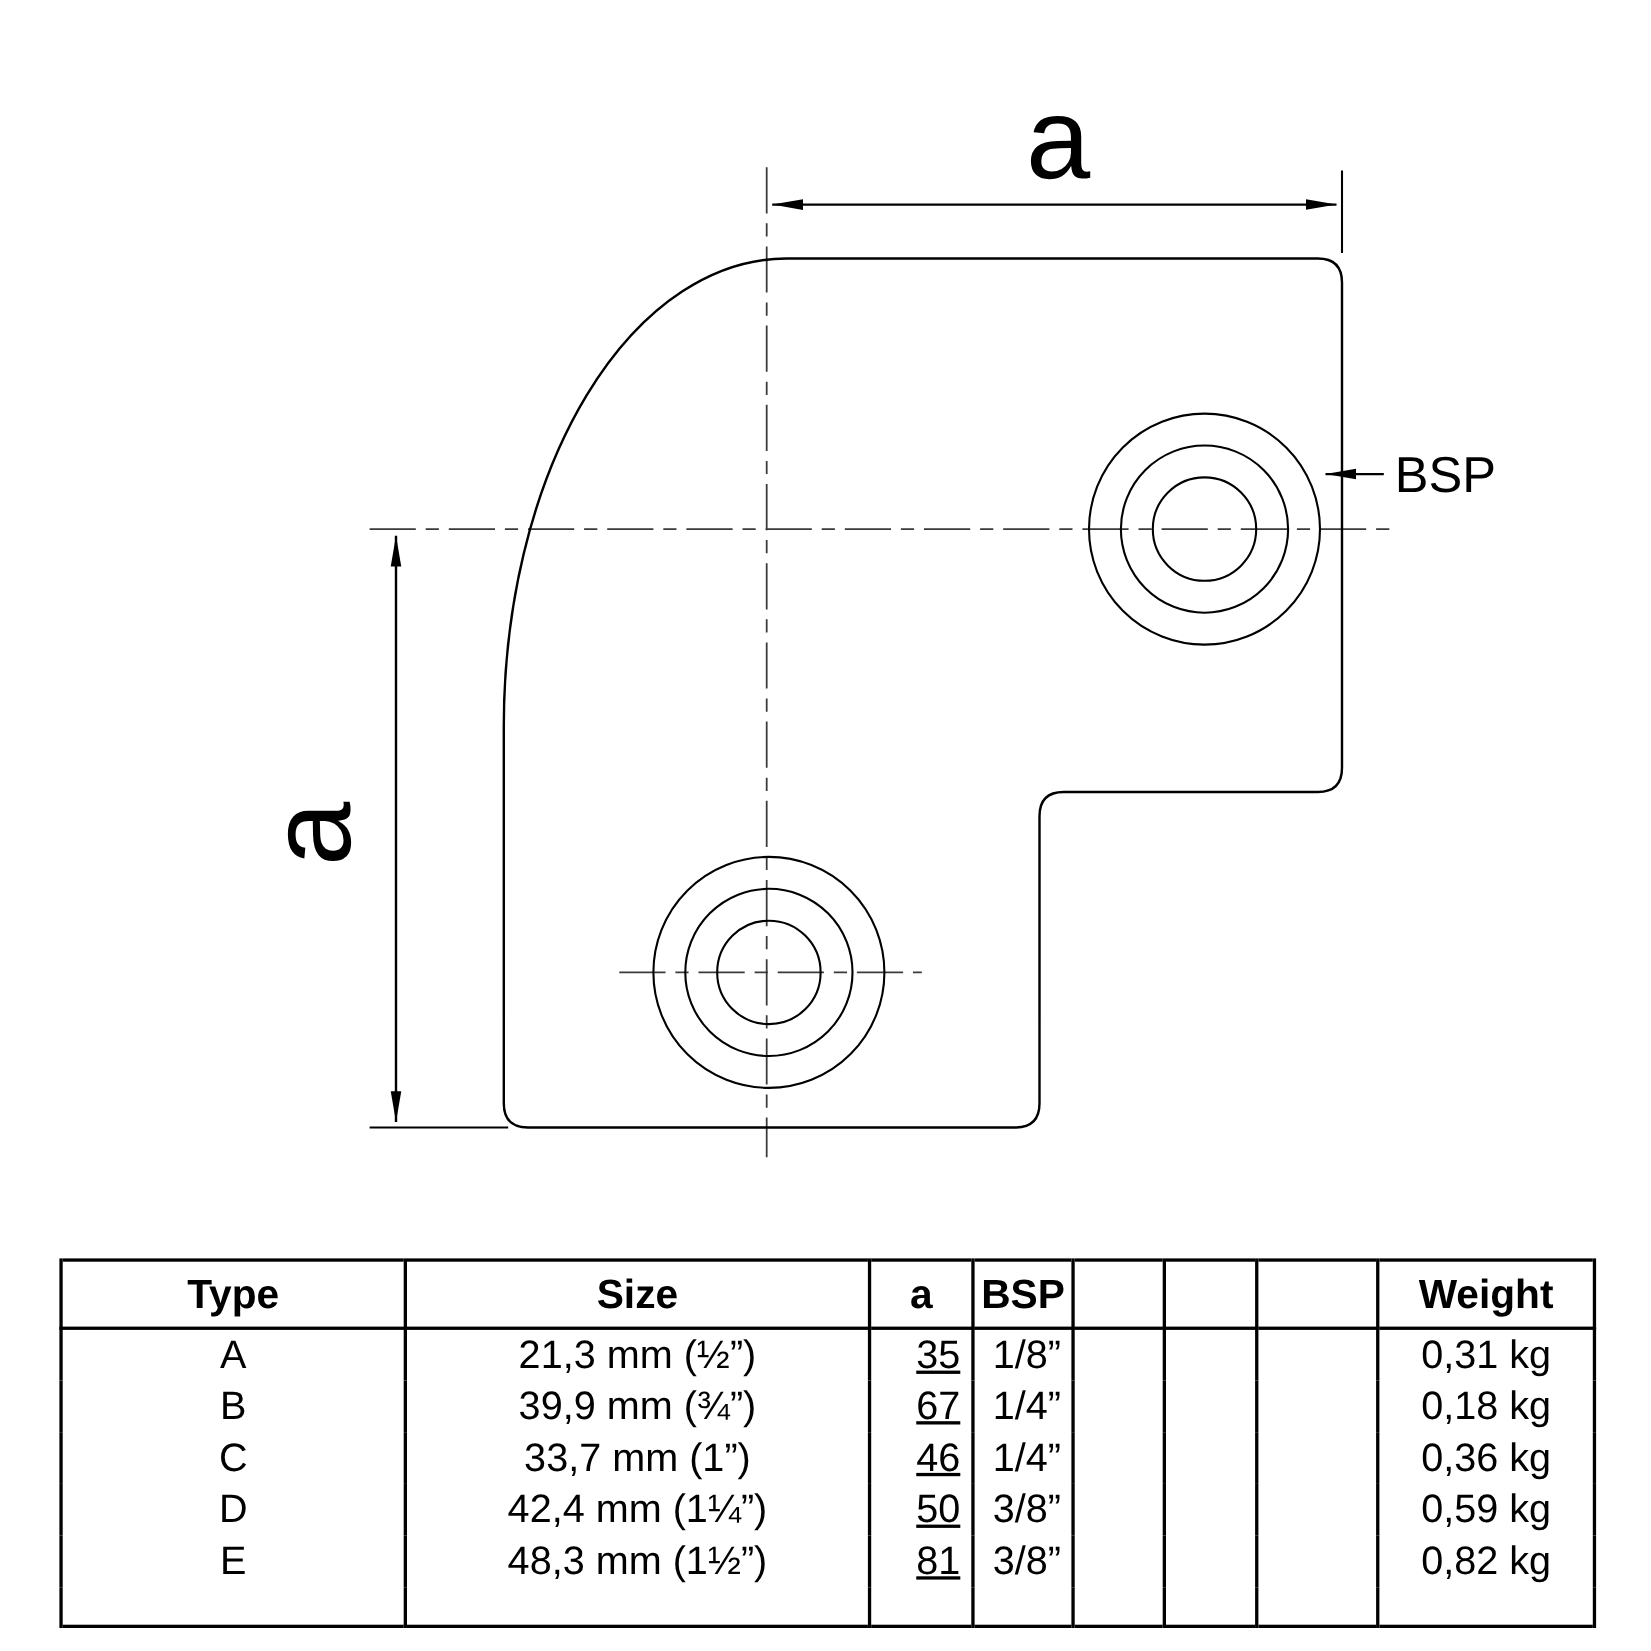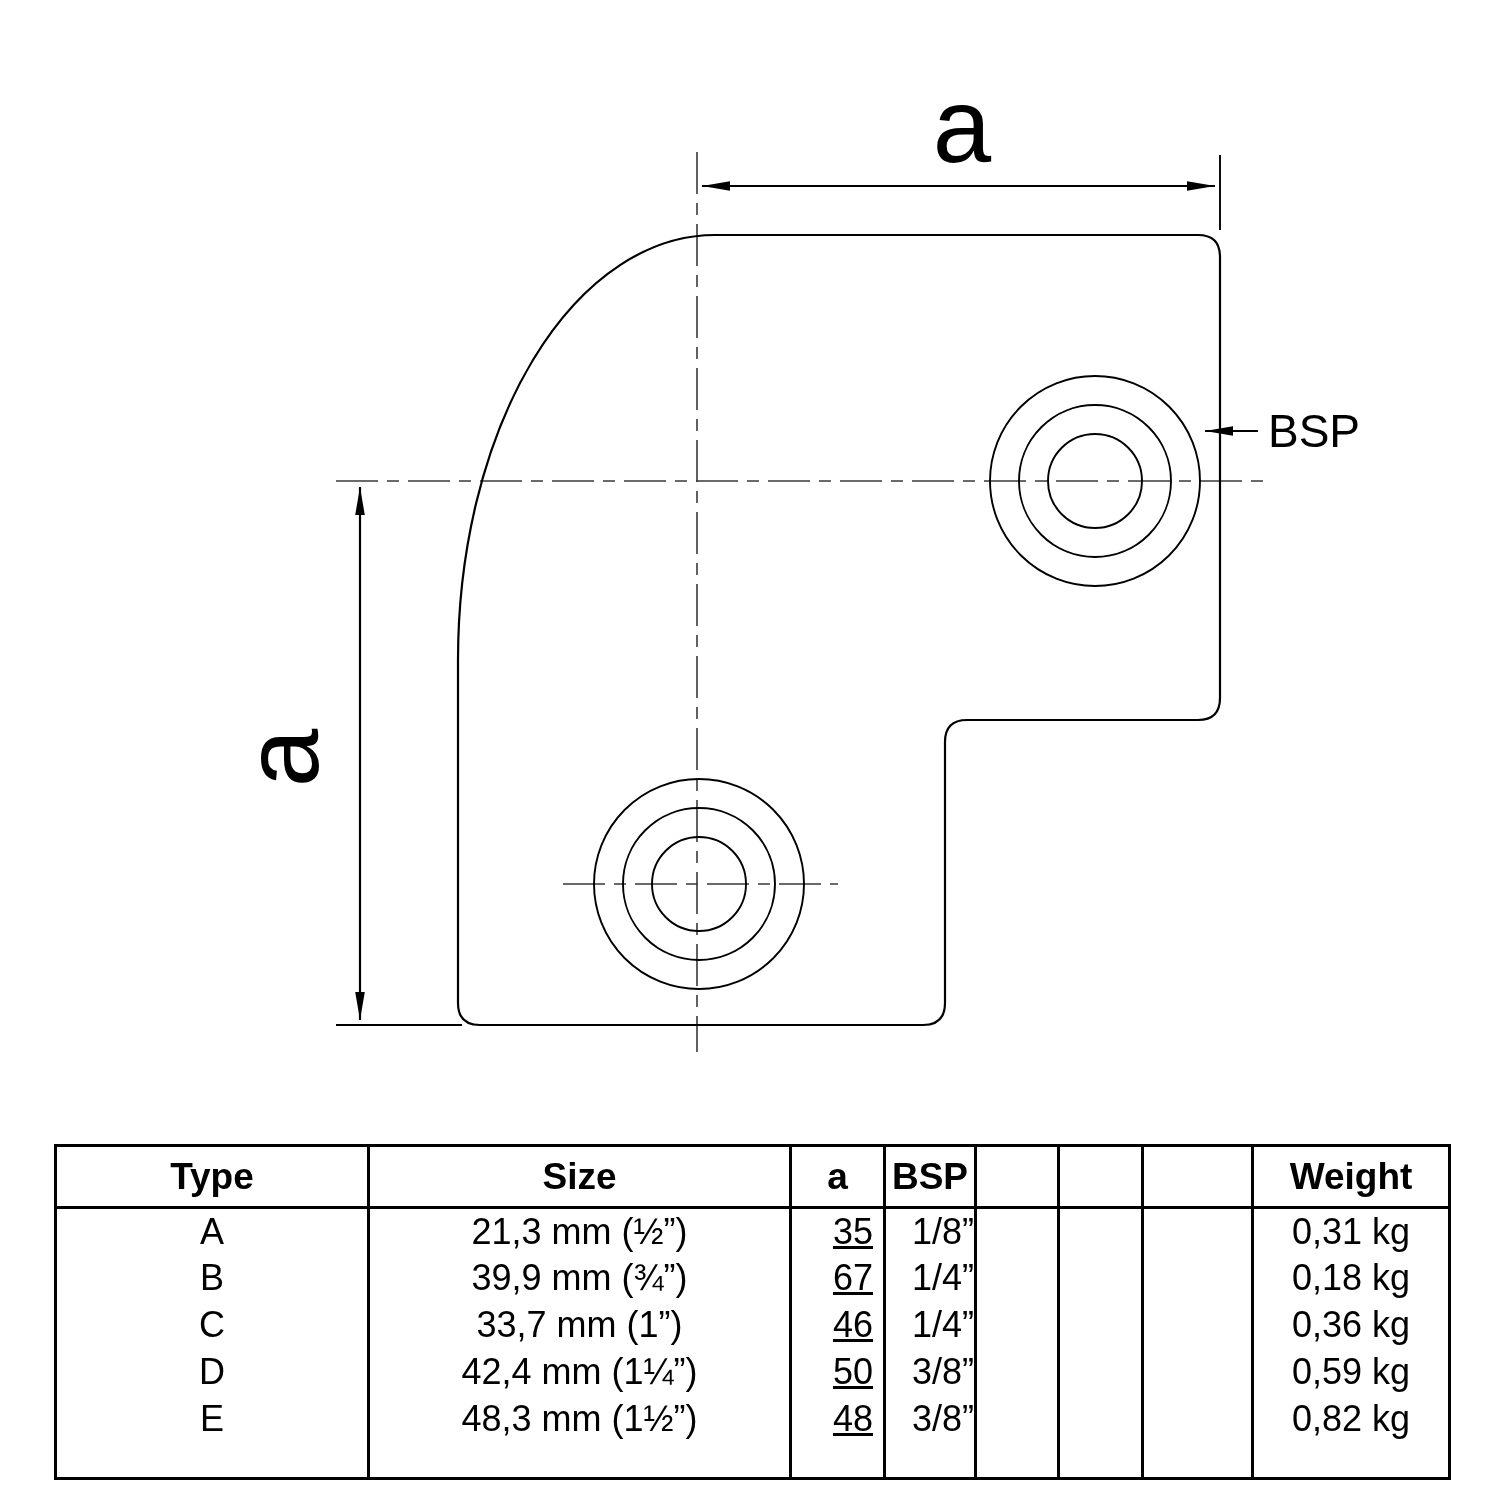--- a/index.html
+++ b/index.html
@@ -29,21 +29,21 @@
     padding: 0; overflow: hidden; white-space: nowrap; font-weight: normal;
   }
   .spec-table thead th {
     border-bottom: 3px solid #000; height: 62px;
     font-weight: bold; font-size: 37px; text-align: center; vertical-align: middle;
   }
   .spec-table tbody td { height: 47px; vertical-align: middle; }
   .spec-table tr.spacer td { height: 36px; }
   .al-c { text-align: center; }
   .al-r { text-align: right; padding-right: 10px !important; text-decoration: underline; }
-  .al-l { text-align: right;  padding-left: 7px  !important; }
+  .al-l { text-align: center;  padding-left: 7px  !important; }
 </style>
 </head>
 <body>
 
 <svg id="drawing" width="1501" height="1128" viewBox="0 0 1501 1128">
   <defs>
     <marker id="dimArrow" markerWidth="30" markerHeight="16" refX="28" refY="8" markerUnits="userSpaceOnUse" orient="auto-start-reverse">
       <path d="M0,3.2 L28,8 L0,12.8 Z" fill="#000"></path>
     </marker>
   </defs>
@@ -158,21 +158,21 @@
       <td class="al-r">50</td>
       <td class="al-l">3/8”</td>
       <td></td>
       <td></td>
       <td></td>
       <td class="al-c">0,59 kg</td>
     </tr>
     <tr>
       <td class="al-c">E</td>
       <td class="al-c">48,3 mm (1½”)</td>
-      <td class="al-r">48</td>
+      <td class="al-r">81</td>
       <td class="al-l">3/8”</td>
       <td></td>
       <td></td>
       <td></td>
       <td class="al-c">0,82 kg</td>
     </tr>
     <tr class="spacer">
       <td></td>
       <td></td>
       <td></td>

